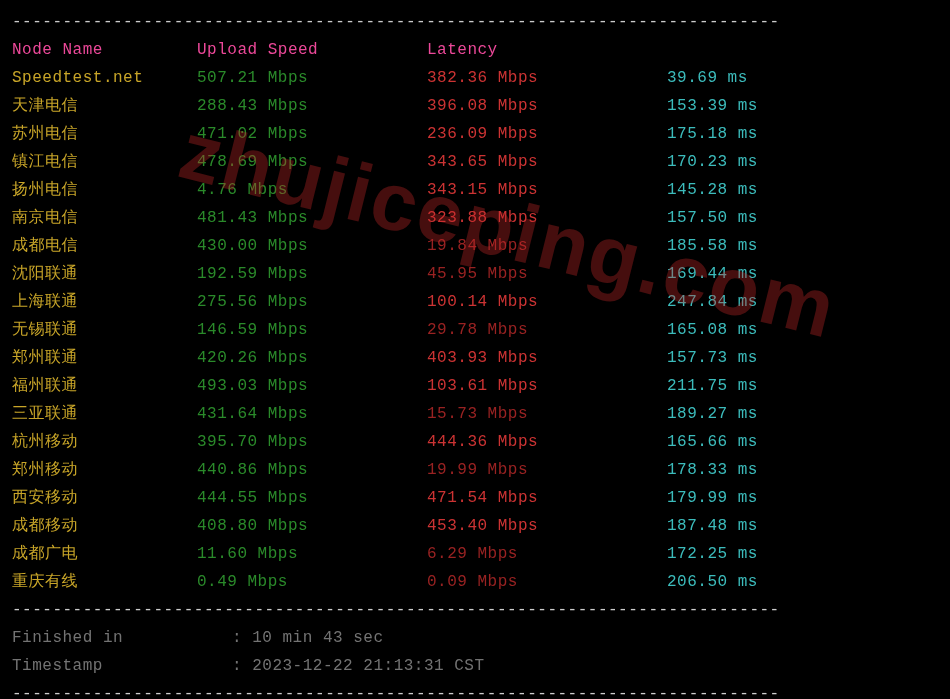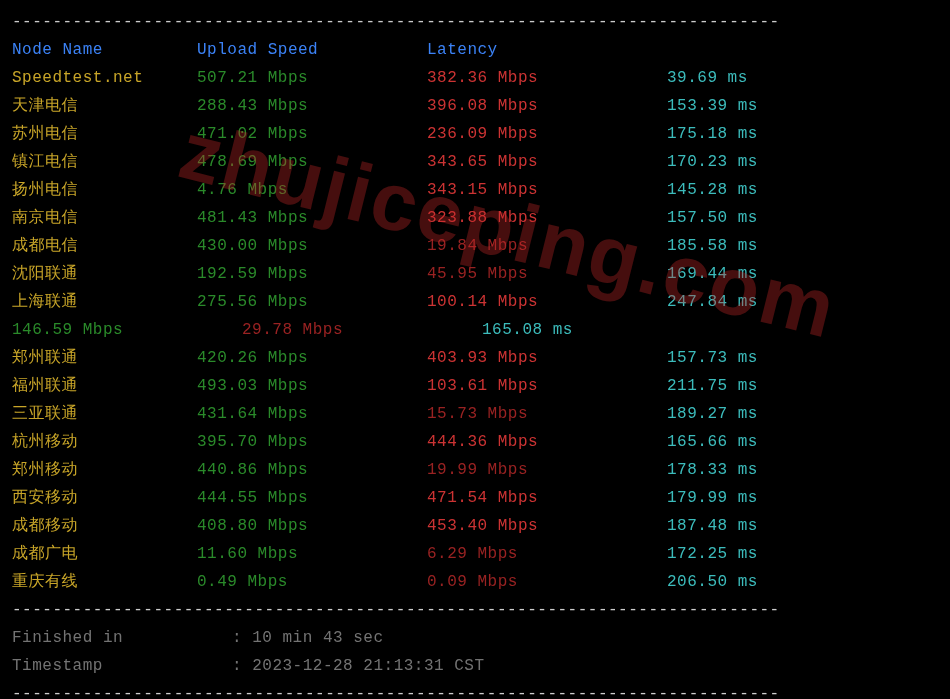--- a/index.html
+++ b/index.html
@@ -23,21 +23,21 @@
       overflow: hidden;
     }
     .row {
       display: flex;
       white-space: pre;
     }
     .col-node { width: 185px; }
     .col-upload { width: 230px; }
     .col-download { width: 240px; }
     .col-latency { flex: 1; }
-    .header { color: #3b82f6; }
+    .header { color: #ec4899; }
     .yellow { color: #c8a528; }
     .green { color: #2a8a2a; }
     .red { color: #cc3333; }
     .darkred { color: #992222; }
     .cyan { color: #3cbcbc; }
     .footer-row {
       display: flex;
       color: #737373;
       white-space: pre;
     }
@@ -76,21 +76,21 @@
   <div id="rows">
       <div class="row"><span class="col-node yellow">Speedtest.net</span><span class="col-upload green">507.21 Mbps</span><span class="col-download red">382.36 Mbps</span><span class="col-latency cyan">39.69 ms</span></div>
       <div class="row"><span class="col-node yellow">天津电信</span><span class="col-upload green">288.43 Mbps</span><span class="col-download red">396.08 Mbps</span><span class="col-latency cyan">153.39 ms</span></div>
       <div class="row"><span class="col-node yellow">苏州电信</span><span class="col-upload green">471.02 Mbps</span><span class="col-download red">236.09 Mbps</span><span class="col-latency cyan">175.18 ms</span></div>
       <div class="row"><span class="col-node yellow">镇江电信</span><span class="col-upload green">478.69 Mbps</span><span class="col-download red">343.65 Mbps</span><span class="col-latency cyan">170.23 ms</span></div>
       <div class="row"><span class="col-node yellow">扬州电信</span><span class="col-upload green">4.76 Mbps</span><span class="col-download red">343.15 Mbps</span><span class="col-latency cyan">145.28 ms</span></div>
       <div class="row"><span class="col-node yellow">南京电信</span><span class="col-upload green">481.43 Mbps</span><span class="col-download red">323.88 Mbps</span><span class="col-latency cyan">157.50 ms</span></div>
       <div class="row"><span class="col-node yellow">成都电信</span><span class="col-upload green">430.00 Mbps</span><span class="col-download darkred">19.84 Mbps</span><span class="col-latency cyan">185.58 ms</span></div>
       <div class="row"><span class="col-node yellow">沈阳联通</span><span class="col-upload green">192.59 Mbps</span><span class="col-download darkred">45.95 Mbps</span><span class="col-latency cyan">169.44 ms</span></div>
       <div class="row"><span class="col-node yellow">上海联通</span><span class="col-upload green">275.56 Mbps</span><span class="col-download red">100.14 Mbps</span><span class="col-latency cyan">247.84 ms</span></div>
-      <div class="row"><span class="col-upload green">146.59 Mbps</span><span class="col-download darkred">29.78 Mbps</span><span class="col-latency cyan">165.08 ms</span></div>
+      <div class="row"><span class="col-node yellow">无锡联通</span><span class="col-upload green">146.59 Mbps</span><span class="col-download darkred">29.78 Mbps</span><span class="col-latency cyan">165.08 ms</span></div>
       <div class="row"><span class="col-node yellow">郑州联通</span><span class="col-upload green">420.26 Mbps</span><span class="col-download red">403.93 Mbps</span><span class="col-latency cyan">157.73 ms</span></div>
       <div class="row"><span class="col-node yellow">福州联通</span><span class="col-upload green">493.03 Mbps</span><span class="col-download red">103.61 Mbps</span><span class="col-latency cyan">211.75 ms</span></div>
       <div class="row"><span class="col-node yellow">三亚联通</span><span class="col-upload green">431.64 Mbps</span><span class="col-download darkred">15.73 Mbps</span><span class="col-latency cyan">189.27 ms</span></div>
       <div class="row"><span class="col-node yellow">杭州移动</span><span class="col-upload green">395.70 Mbps</span><span class="col-download red">444.36 Mbps</span><span class="col-latency cyan">165.66 ms</span></div>
       <div class="row"><span class="col-node yellow">郑州移动</span><span class="col-upload green">440.86 Mbps</span><span class="col-download darkred">19.99 Mbps</span><span class="col-latency cyan">178.33 ms</span></div>
       <div class="row"><span class="col-node yellow">西安移动</span><span class="col-upload green">444.55 Mbps</span><span class="col-download red">471.54 Mbps</span><span class="col-latency cyan">179.99 ms</span></div>
       <div class="row"><span class="col-node yellow">成都移动</span><span class="col-upload green">408.80 Mbps</span><span class="col-download red">453.40 Mbps</span><span class="col-latency cyan">187.48 ms</span></div>
       <div class="row"><span class="col-node yellow">成都广电</span><span class="col-upload green">11.60 Mbps</span><span class="col-download darkred">6.29 Mbps</span><span class="col-latency cyan">172.25 ms</span></div>
       <div class="row"><span class="col-node yellow">重庆有线</span><span class="col-upload green">0.49 Mbps</span><span class="col-download darkred">0.09 Mbps</span><span class="col-latency cyan">206.50 ms</span></div>
     </div>
@@ -99,17 +99,17 @@
 
   <div class="footer-row">
     <span class="footer-label">Finished in</span>
     <span>: </span>
     <span>10 min 43 sec</span>
   </div>
 
   <div class="footer-row">
     <span class="footer-label">Timestamp</span>
     <span>: </span>
-    <span>2023-12-28 21:13:31 CST</span>
+    <span>2023-12-22 21:13:31 CST</span>
   </div>
 
   <div class="divider">----------------------------------------------------------------------------</div>
 </div>
 
 </body></html>

